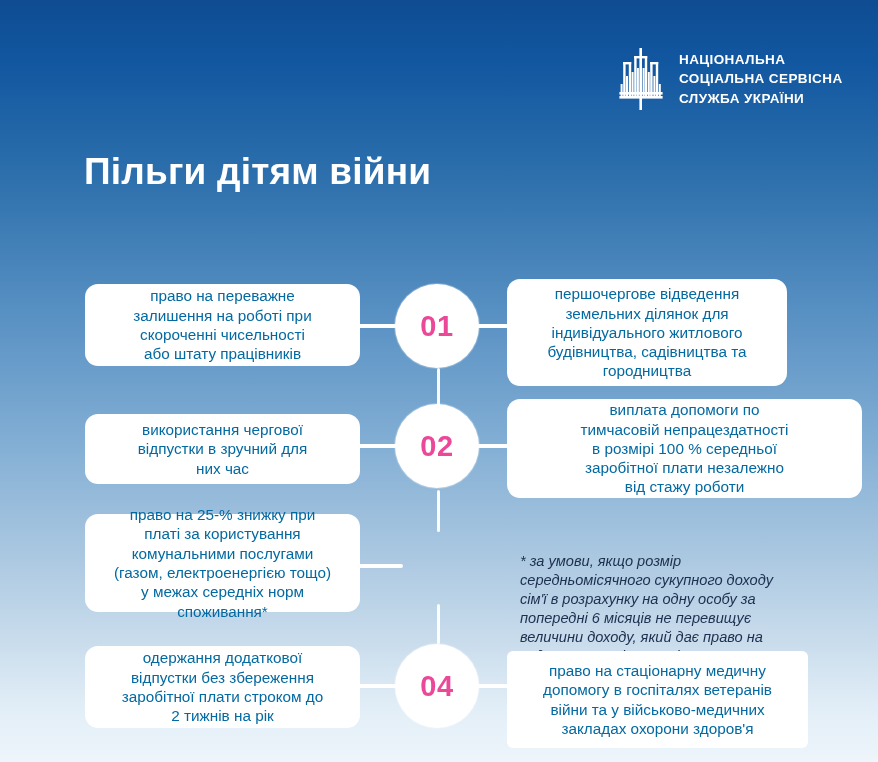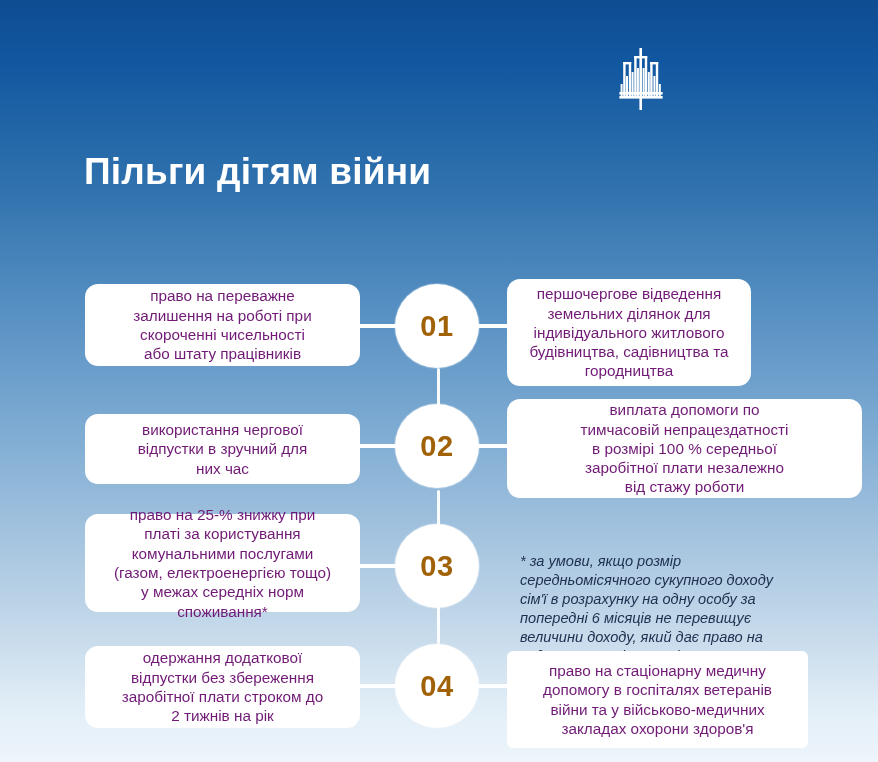--- a/index.html
+++ b/index.html
@@ -101,41 +101,41 @@
     background: #ffffff;
     border: 7px solid rgba(255,255,255,0.42);
     box-sizing: border-box;
     display: flex;
     align-items: center;
     justify-content: center;
     z-index: 4;
     box-shadow: 0 0 0 1px rgba(255,255,255,0.25);
   }
   .circle-num {
-    color: #a16207;
+    color: #ec4899;
     font-size: 29px;
     font-weight: 700;
     letter-spacing: 0.5px;
     line-height: 1;
   }
 
   
   .card {
     position: absolute;
     background: #ffffff;
     border-radius: 13px;
     box-sizing: border-box;
     display: flex;
     align-items: center;
     justify-content: center;
     padding: 12px 16px;
     z-index: 3;
   }
   .card-text {
-    color: #701a75;
+    color: #0369a1;
     font-size: 15.3px;
     line-height: 1.26;
     text-align: center;
     white-space: pre-line;
   }
 
   
   .footnote {
     position: absolute;
     z-index: 3;
@@ -172,20 +172,25 @@
         <rect x="14.6" y="24" width="2.0" height="26"></rect>
         <rect x="30.8" y="24" width="2.0" height="26"></rect>
         <rect x="9.0" y="28" width="2.0" height="22"></rect>
         <rect x="36.4" y="28" width="2.0" height="22"></rect>
         <rect x="19.9" y="20" width="2.0" height="30"></rect>
         <rect x="25.6" y="20" width="2.0" height="30"></rect>
         <rect x="3.6" y="36" width="2.0" height="14"></rect>
         <rect x="41.8" y="36" width="2.0" height="14"></rect>
       </g>
     </svg>
+    <div class="logo-text">
+      <span>НАЦІОНАЛЬНА</span>
+      <span>СОЦІАЛЬНА СЕРВІСНА</span>
+      <span>СЛУЖБА УКРАЇНИ</span>
+    </div>
   </div>
 
   <h1 class="page-title">Пільги дітям війни</h1>
 
   <div class="timeline">
 
     <div class="v-connector" style="top:368px;height:52px;"></div>
     <div class="v-connector" style="top:490px;height:42px;"></div>
     <div class="v-connector" style="top:604px;height:40px;"></div>
 
@@ -196,21 +201,21 @@
       <div class="card-text">право на переважне
 залишення на роботі при
 скороченні чисельності
 або штату працівників</div>
     </div>
 
     <div class="circle" style="left:395px;top:284px;">
       <span class="circle-num">01</span>
     </div>
 
-    <div class="card" style="left:507px;top:279px;width:244px;height:107px;">
+    <div class="card" style="left:507px;top:279px;width:280px;height:107px;">
       <div class="card-text">першочергове відведення
 земельних ділянок для
 індивідуального житлового
 будівництва, садівництва та
 городництва</div>
     </div>
 
     <div class="h-stub" style="left:355px;top:444px;width:48px;"></div>
     <div class="h-stub" style="left:472px;top:444px;width:42px;"></div>
 
@@ -236,23 +241,20 @@
 
     <div class="card" style="left:85px;top:514px;width:275px;height:98px;">
       <div class="card-text">право на 25-% знижку при
 платі за користування
 комунальними послугами
 (газом, електроенергією тощо)
 у межах середніх норм
 споживання*</div>
     </div>
 
-    <div class="circle" style="left:395px;top:524px;">
-      <span class="circle-num">03</span>
-    </div>
 
     <div class="footnote" style="left:520px;top:540px;width:320px;margin-top:12px;">
       <div class="footnote-text">* за умови, якщо розмір
 середньомісячного сукупного доходу
 сім'ї в розрахунку на одну особу за
 попередні 6 місяців не перевищує
 величини доходу, який дає право на
 податкову соціальну пільгу</div>
     </div>
 

